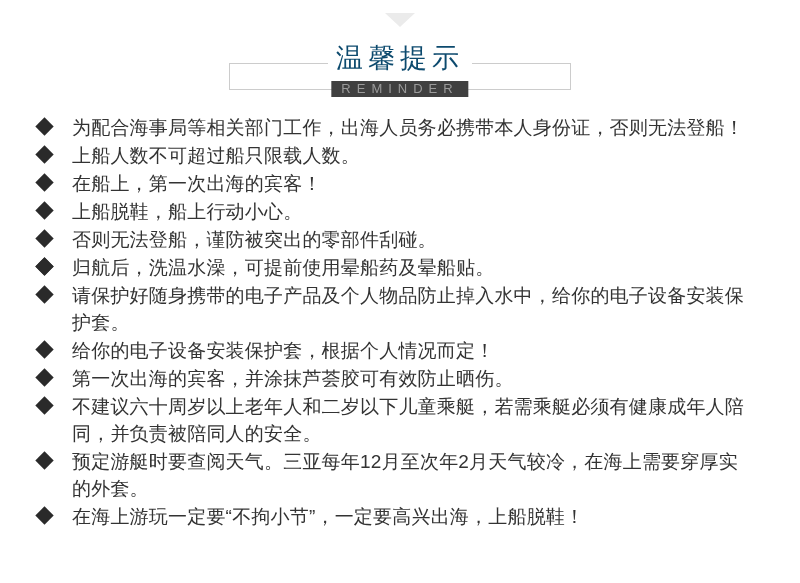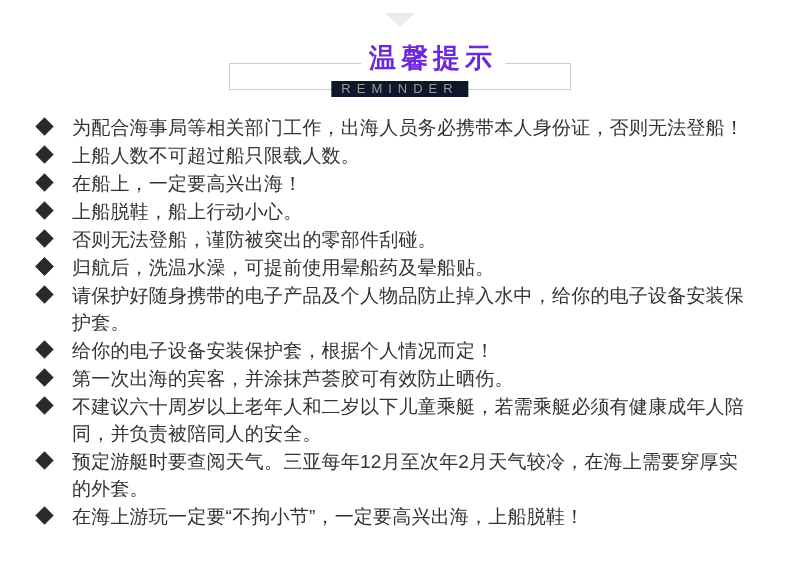--- a/index.html
+++ b/index.html
@@ -31,33 +31,32 @@
     border: 1px solid #cccccc;
   }
   .title {
     position: absolute;
     top: -21px;
     left: 50%;
     transform: translateX(-50%);
     background: #ffffff;
     padding: 0 8px;
     font-size: 27px;
-    font-weight: bold;
+    font-weight: normal;
     letter-spacing: 5px;
     line-height: 30px;
-    color: #6d28d9;
+    color: #0c4a6e;
     white-space: nowrap;
-    margin-left: 33px;
   }
   .subtitle {
     position: absolute;
     bottom: -8px;
     left: 50%;
     transform: translateX(-50%);
-    background: #0f172a;
+    background: #404040;
     padding: 0 10px;
     font-size: 13px;
     letter-spacing: 6px;
     line-height: 16px;
     color: #9b9b9b;
     white-space: nowrap;
   }
   
   .reminder-list {
     margin: 24px 0 16px 35px;
@@ -98,21 +97,21 @@
     <div class="item">
       <span class="bullet"></span>
       <span>为配合海事局等相关部门工作，出海人员务必携带本人身份证，否则无法登船！</span>
     </div>
     <div class="item">
       <span class="bullet"></span>
       <span>上船人数不可超过船只限载人数。</span>
     </div>
     <div class="item">
       <span class="bullet"></span>
-      <span>在船上，一定要高兴出海！</span>
+      <span>在船上，第一次出海的宾客！</span>
     </div>
     <div class="item">
       <span class="bullet"></span>
       <span>上船脱鞋，船上行动小心。</span>
     </div>
     <div class="item">
       <span class="bullet"></span>
       <span>否则无法登船，谨防被突出的零部件刮碰。</span>
     </div>
     <div class="item">

